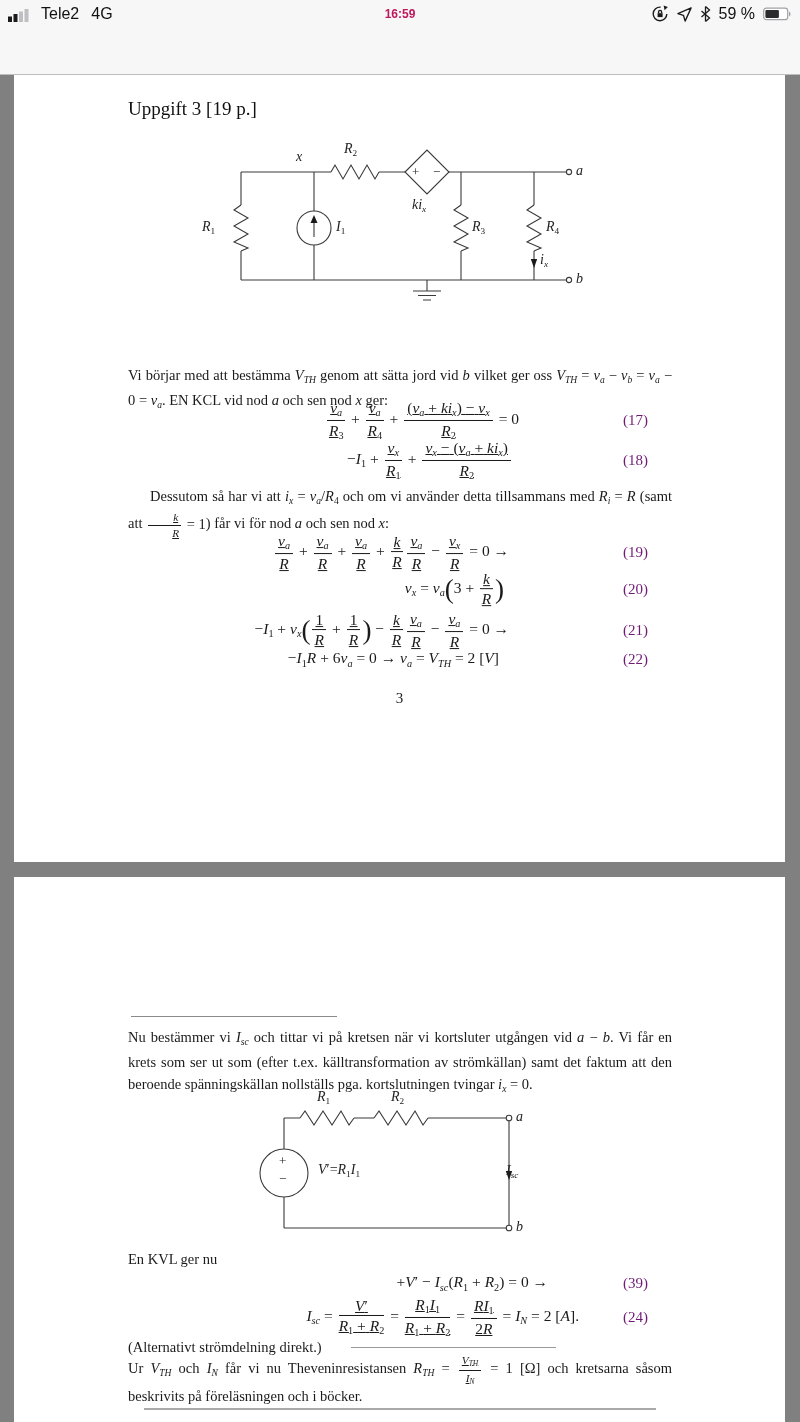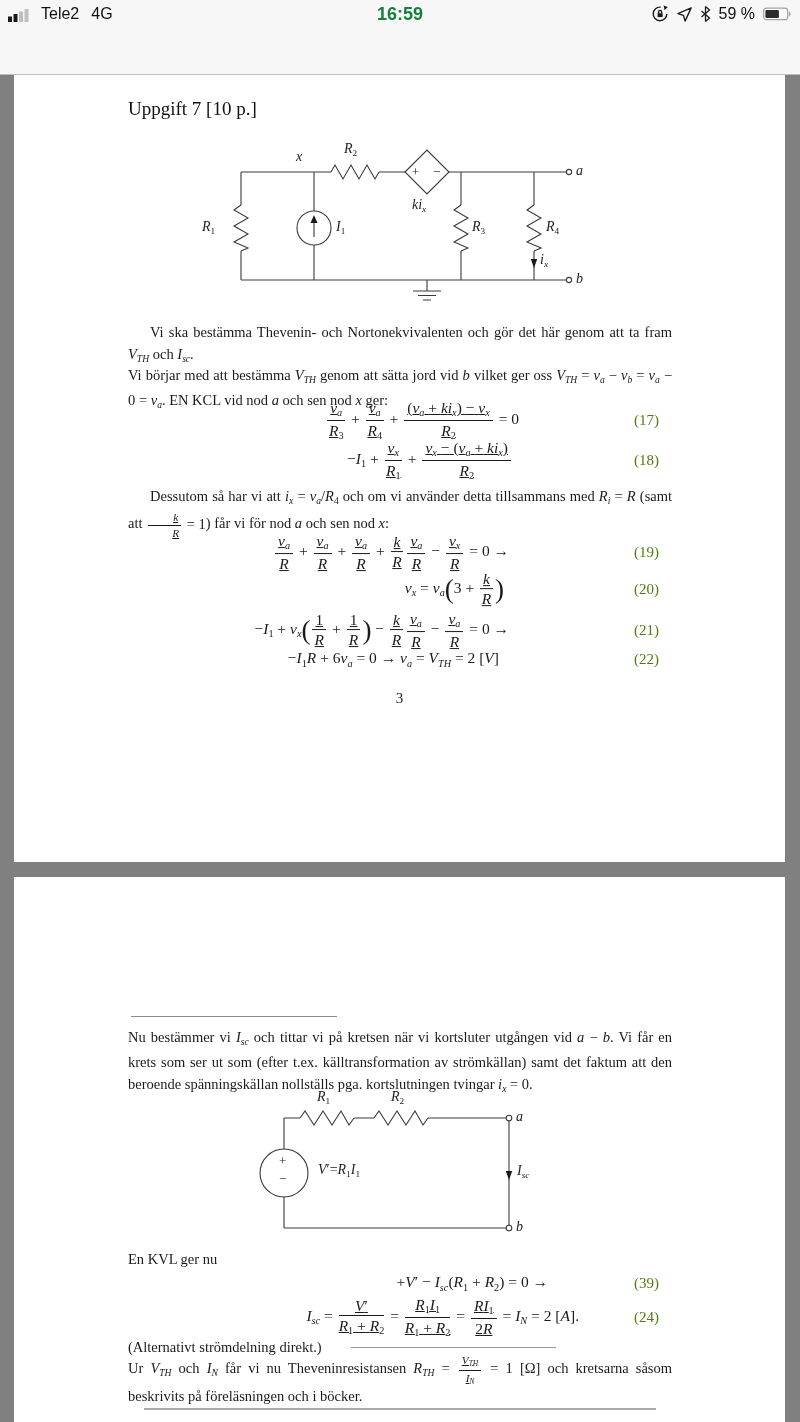--- a/index.html
+++ b/index.html
@@ -7,21 +7,21 @@
        font-family:"Liberation Sans",sans-serif;}
   .screen{position:relative;width:695px;height:1422px;}
 
   
   .safari-bar{position:absolute;top:0;left:0;width:800px;height:74px;
     background:#f7f7f8;border-bottom:1px solid #bdbdc2;z-index:5;}
   .status-row{position:absolute;top:0;left:0;right:0;height:28px;
     display:flex;align-items:center;justify-content:space-between;padding:0 8px;}
   .status-left{display:flex;align-items:center;gap:7px;color:#111;font-size:16px;}
   .status-time{position:absolute;left:0;right:0;text-align:center;
-    font-size:18px;font-weight:700;color:#15803d;pointer-events:none;}
+    font-size:12px;font-weight:700;color:#be185d;pointer-events:none;}
   .status-right{display:flex;align-items:center;gap:8px;color:#111;font-size:16px;}
   .url-row{position:absolute;top:30px;left:0;right:0;text-align:center;}
   .url-row .url{font-size:19px;color:#0a0a0a;letter-spacing:.2px;}
   .icon{display:inline-flex;align-items:center;}
 
   
   .viewer{position:absolute;inset:0;}
   .page{position:absolute;left:14px;width:771px;background:#ffffff;}
   .page1{top:75px;height:787px;}
   .page2{top:877px;height:545px;}
@@ -44,22 +44,22 @@
   .frac .fn{display:block;border-bottom:1px solid #1a1a1a;padding:0 3px 1px;}
   .frac .fd{display:block;padding-top:1px;}
   .bigp{font-size:1.75em;line-height:.9;vertical-align:middle;font-style:normal;}
   .para .frac{font-size:.78em;}
 
   .eqrow{position:absolute;left:114px;right:122px;height:44px;}
   .eqrow.short{height:30px;}
   .eqbody{position:absolute;right:var(--ri,150px);top:50%;transform:translateY(-50%);
     white-space:nowrap;font-size:15.5px;color:#1a1a1a;
     font-family:"Liberation Serif","DejaVu Serif",serif;}
-  .eqnum{position:absolute;right:4px;top:50%;transform:translateY(-50%);
-    font:15px "Liberation Serif","DejaVu Serif",serif;color:#4d7c0f;}
+  .eqnum{position:absolute;right:15px;top:50%;transform:translateY(-50%);
+    font:15px "Liberation Serif","DejaVu Serif",serif;color:#701a75;}
 
   .pagenum{position:absolute;left:0;width:100%;top:615px;text-align:center;
     font:15px "Liberation Serif","DejaVu Serif",serif;color:#222;}
 
   .circuit{position:absolute;}
   .c1{left:180px;top:60px;width:420px;height:180px;}
   .c2{left:240px;top:208px;width:330px;height:165px;}
   .clabel{position:absolute;font:14px "Liberation Serif","DejaVu Serif",serif;color:#222;}
   .csign{position:absolute;font:13px "Liberation Serif",serif;color:#222;}
 
@@ -115,21 +115,21 @@
             <path d="M26 4.6 a2.6 2.6 0 0 1 0 4.8 Z" fill="#a2a2a6"></path>
           </svg>
         </span>
       </div>
     </div>
   </header>
 
   <main class="viewer">
 
     <section class="page page1">
-      <h1 class="doc-title">Uppgift 7 [10 p.]</h1>
+      <h1 class="doc-title">Uppgift 3 [19 p.]</h1>
 
       <div class="circuit c1">
         <svg width="420" height="180" viewBox="0 0 420 180">
           <g stroke="#3a3a3a" stroke-width="1.1" fill="none">
             <path d="M47,37 H137 M185,37 H211 M255,37 H372
               M47,37 V70 M47,116 V145 M47,145 H372
               M120,37 V76 M120,110 V145
               M267,37 V70 M267,116 V145
               M340,37 V70 M340,116 V145
               M233,145 V156"></path>
@@ -154,21 +154,20 @@
         <span class="clabel math" style="left:218px;top:62px;"><span class="mi">k</span><span class="mi">i</span><span class="msub"><span class="mi">x</span></span></span>
         <span class="clabel math" style="left:382px;top:28px;"><span class="mi">a</span></span>
         <span class="clabel math" style="left:8px;top:84px;"><span class="mi">R</span><span class="msub"><span class="mo">1</span></span></span>
         <span class="clabel math" style="left:142px;top:84px;"><span class="mi">I</span><span class="msub"><span class="mo">1</span></span></span>
         <span class="clabel math" style="left:278px;top:84px;"><span class="mi">R</span><span class="msub"><span class="mo">3</span></span></span>
         <span class="clabel math" style="left:352px;top:84px;"><span class="mi">R</span><span class="msub"><span class="mo">4</span></span></span>
         <span class="clabel math" style="left:346px;top:117px;"><span class="mi">i</span><span class="msub"><span class="mi">x</span></span></span>
         <span class="clabel math" style="left:382px;top:136px;"><span class="mi">b</span></span>
       </div>
 
-      <p class="para indent" style="top:247px;">Vi ska bestämma Thevenin- och Nortonekvivalenten och gör det här genom att ta fram <span class="math"><span class="mi">V</span><span class="msub"><span class="mi">T</span><span class="mi">H</span></span></span> och <span class="math"><span class="mi">I</span><span class="msub"><span class="mi">s</span><span class="mi">c</span></span></span>.</p>
       <p class="para" style="top:290px;">Vi börjar med att bestämma <span class="math"><span class="mi">V</span><span class="msub"><span class="mi">T</span><span class="mi">H</span></span></span> genom att sätta jord vid <span class="math"><span class="mi">b</span></span> vilket ger oss <span class="math"><span class="mi">V</span><span class="msub"><span class="mi">T</span><span class="mi">H</span></span> <span class="mo">=</span> <span class="mi">v</span><span class="msub"><span class="mi">a</span></span> <span class="mo">−</span> <span class="mi">v</span><span class="msub"><span class="mi">b</span></span> <span class="mo">=</span> <span class="mi">v</span><span class="msub"><span class="mi">a</span></span> <span class="mo">−</span> <span class="mo">0</span> <span class="mo">=</span> <span class="mi">v</span><span class="msub"><span class="mi">a</span></span></span>. EN KCL vid nod <span class="math"><span class="mi">a</span></span> och sen nod <span class="math"><span class="mi">x</span></span> ger:</p>
 
       <div class="eqrow" style="top:323px;--ri:144px;">
         <span class="eqbody math"><span class="frac"><span class="fn"><span class="mi">v</span><span class="msub"><span class="mi">a</span></span></span><span class="fd"><span class="mi">R</span><span class="msub"><span class="mo">3</span></span></span></span> <span class="mo">+</span> <span class="frac"><span class="fn"><span class="mi">v</span><span class="msub"><span class="mi">a</span></span></span><span class="fd"><span class="mi">R</span><span class="msub"><span class="mo">4</span></span></span></span> <span class="mo">+</span> <span class="frac"><span class="fn"><span class="mo">(</span><span class="mi">v</span><span class="msub"><span class="mi">a</span></span> <span class="mo">+</span> <span class="mi">k</span><span class="mi">i</span><span class="msub"><span class="mi">x</span></span><span class="mo">)</span> <span class="mo">−</span> <span class="mi">v</span><span class="msub"><span class="mi">x</span></span></span><span class="fd"><span class="mi">R</span><span class="msub"><span class="mo">2</span></span></span></span> <span class="mo">=</span> <span class="mo">0</span></span>
         <span class="eqnum">(17)</span>
       </div>
       <div class="eqrow" style="top:363px;--ri:150px;">
         <span class="eqbody math"><span class="mo">−</span><span class="mi">I</span><span class="msub"><span class="mo">1</span></span> <span class="mo">+</span> <span class="frac"><span class="fn"><span class="mi">v</span><span class="msub"><span class="mi">x</span></span></span><span class="fd"><span class="mi">R</span><span class="msub"><span class="mo">1</span></span></span></span> <span class="mo">+</span> <span class="frac"><span class="fn"><span class="mi">v</span><span class="msub"><span class="mi">x</span></span> <span class="mo">−</span> <span class="mo">(</span><span class="mi">v</span><span class="msub"><span class="mi">a</span></span> <span class="mo">+</span> <span class="mi">k</span><span class="mi">i</span><span class="msub"><span class="mi">x</span></span><span class="mo">)</span></span><span class="fd"><span class="mi">R</span><span class="msub"><span class="mo">2</span></span></span></span></span>
         <span class="eqnum">(18)</span>
       </div>
@@ -212,21 +211,21 @@
             <circle cx="255" cy="143" r="2.8" fill="#ffffff"></circle>
           </g>
           <polygon points="251.8,86 258.2,86 255,95" fill="#1a1a1a"></polygon>
         </svg>
         <span class="clabel math" style="left:63px;top:4px;"><span class="mi">R</span><span class="msub"><span class="mo">1</span></span></span>
         <span class="clabel math" style="left:137px;top:4px;"><span class="mi">R</span><span class="msub"><span class="mo">2</span></span></span>
         <span class="csign" style="left:25px;top:68px;">+</span>
         <span class="csign" style="left:25px;top:86px;">−</span>
         <span class="clabel math" style="left:64px;top:77px;"><span class="mi">V</span><span class="mo">′</span><span class="mo">=</span><span class="mi">R</span><span class="msub"><span class="mo">1</span></span><span class="mi">I</span><span class="msub"><span class="mo">1</span></span></span>
         <span class="clabel math" style="left:262px;top:24px;"><span class="mi">a</span></span>
-        <span class="clabel math" style="left:263px;top:78px;"><span class="mi">I</span><span class="msub"><span class="mi">s</span><span class="mi">c</span></span></span>
+        <span class="clabel math" style="left:252px;top:78px;"><span class="mi">I</span><span class="msub"><span class="mi">s</span><span class="mi">c</span></span></span>
         <span class="clabel math" style="left:262px;top:134px;"><span class="mi">b</span></span>
       </div>
 
       <p class="para plain" style="top:372px;">En KVL ger nu</p>
 
       <div class="eqrow short" style="top:391px;--ri:115px;">
         <span class="eqbody math"><span class="mo">+</span><span class="mi">V</span><span class="mo">′</span> <span class="mo">−</span> <span class="mi">I</span><span class="msub"><span class="mi">s</span><span class="mi">c</span></span><span class="mo">(</span><span class="mi">R</span><span class="msub"><span class="mo">1</span></span> <span class="mo">+</span> <span class="mi">R</span><span class="msub"><span class="mo">2</span></span><span class="mo">)</span> <span class="mo">=</span> <span class="mo">0</span> <span class="mo">→</span></span>
         <span class="eqnum">(39)</span>
       </div>
       <div class="eqrow" style="top:418px;--ri:84px;">

